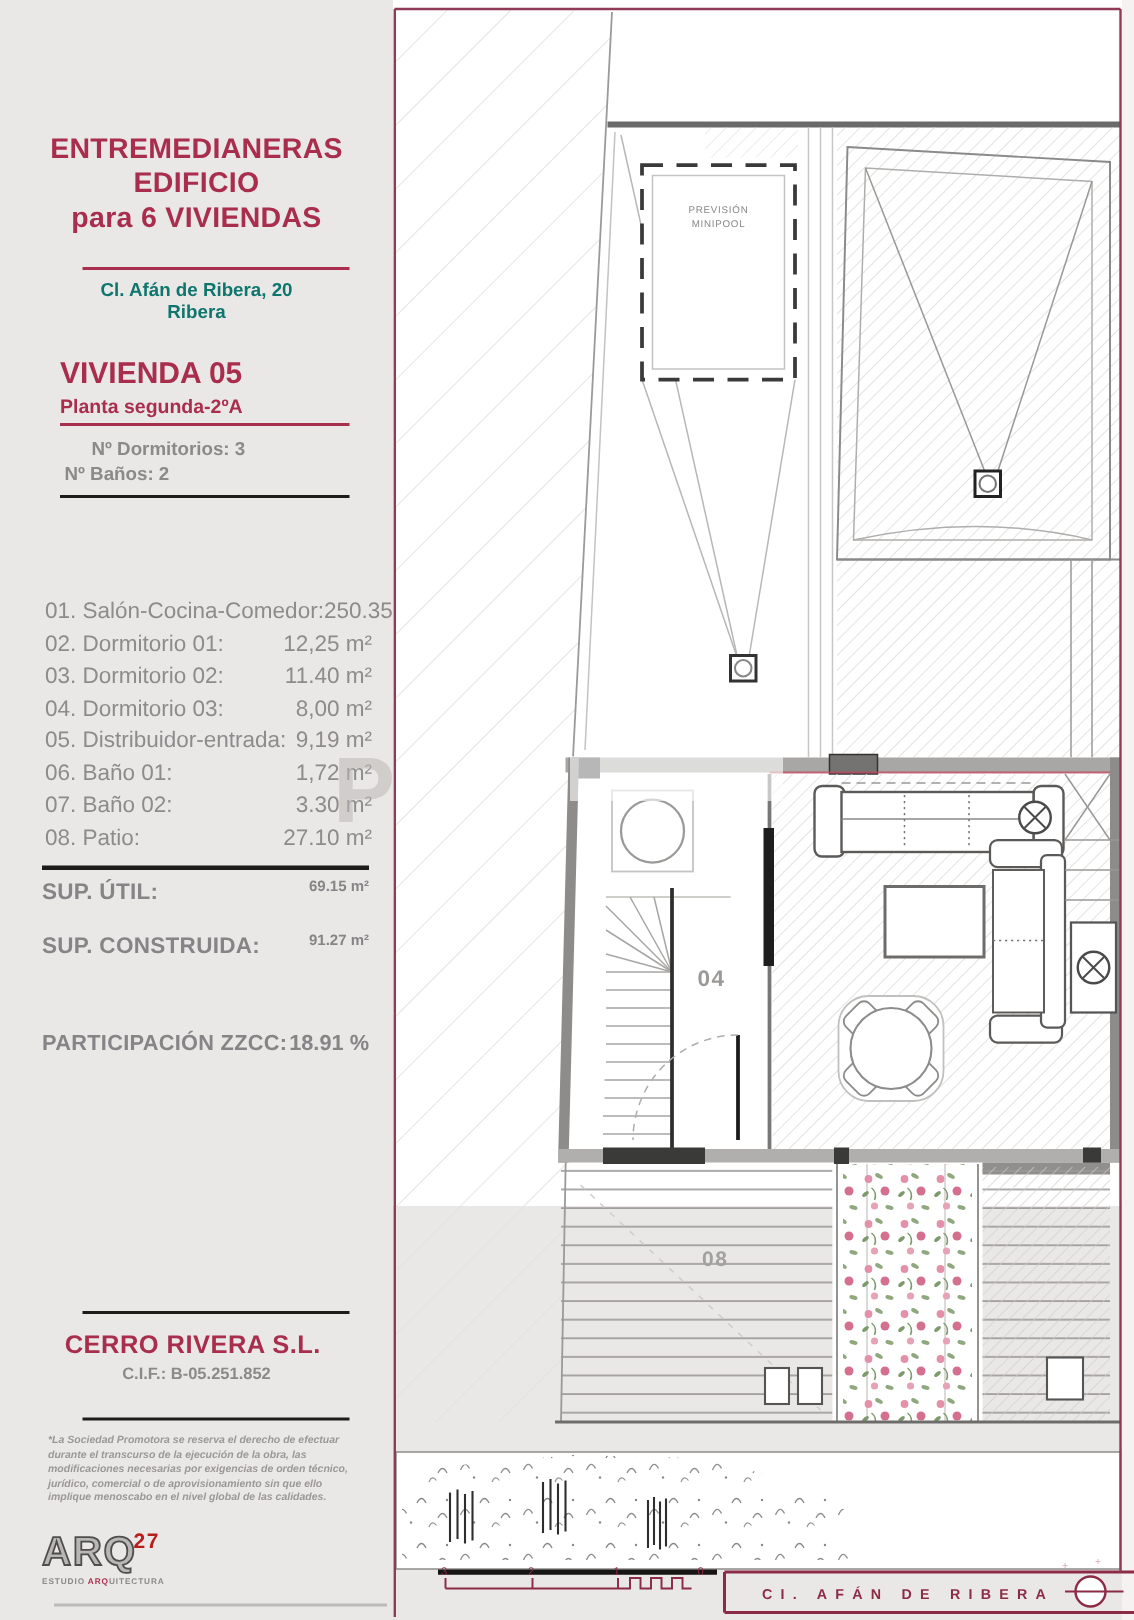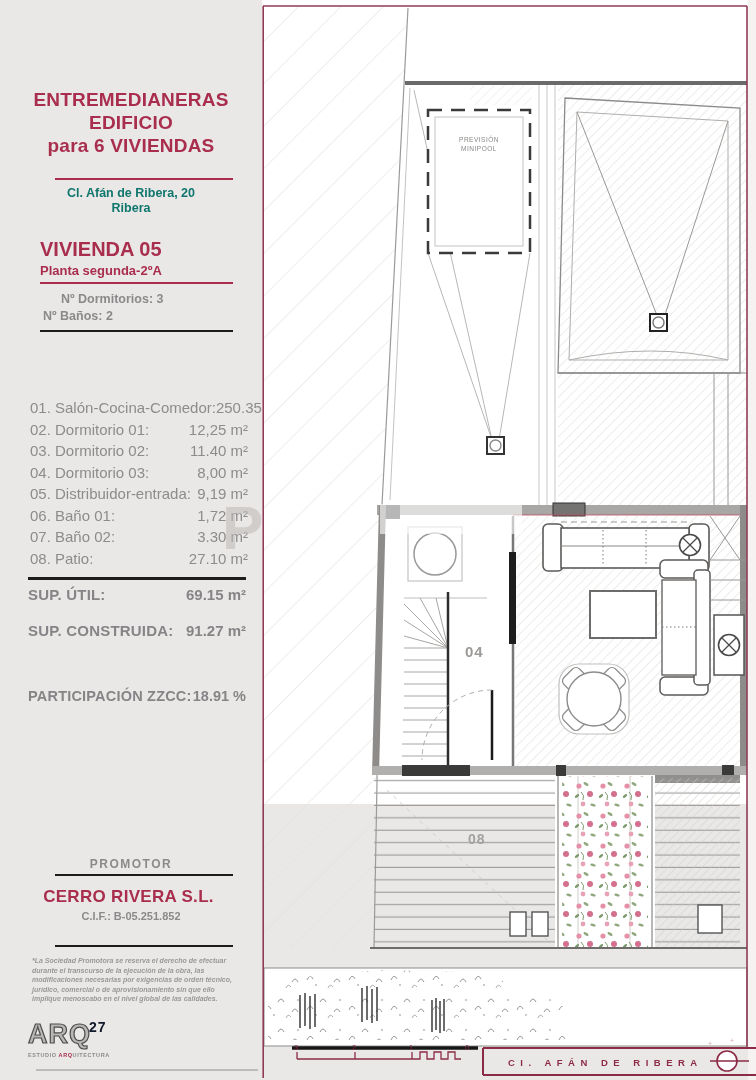--- a/index.html
+++ b/index.html
@@ -18,34 +18,34 @@
   .rule.soft{background:#bdbbb9;}
   .sb-address{left:0;top:186px;width:262px;text-align:center;
     color:#0f766e;font-weight:600;font-size:12.5px;line-height:15px;}
   .unit-name{left:40px;top:238px;color:#a92e4d;font-weight:bold;font-size:20px;}
   .unit-floor{left:40px;top:263px;color:#a92e4d;font-weight:bold;font-size:13px;}
   .sb-small{color:#8a8a8a;font-weight:600;font-size:12.5px;}
   .room-list{left:30px;top:397px;width:218px;}
   .room-row{display:flex;justify-content:space-between;height:21.5px;line-height:21.5px;
     font-size:15px;color:#8d8b8c;white-space:nowrap;}
   .tot-label{left:28px;color:#868486;font-weight:bold;font-size:15px;letter-spacing:.2px;}
-  .tot-value{width:218px;left:28px;text-align:right;color:#868486;font-weight:bold;font-size:15px;}
+  .tot-value{width:218px;left:28px;text-align:right;color:#868486;font-weight:bold;font-size:10px;}
   .share .tot-label,.share .tot-value{font-size:14.5px;}
   .promo-head{left:0;top:857px;width:262px;text-align:center;color:#8a8a8a;
     font-weight:bold;font-size:12px;letter-spacing:1.5px;}
   .promo-name{left:0;top:887px;width:257px;text-align:center;color:#a92e4d;
     font-weight:bold;font-size:17px;letter-spacing:.3px;}
   .promo-cif{left:0;top:910px;width:262px;text-align:center;color:#8a8a8a;
     font-weight:bold;font-size:11px;}
   .disclaimer{left:32px;top:956px;width:212px;color:#9a9896;font-style:italic;
     font-weight:600;font-size:7px;line-height:9.5px;}
   .logo{left:28px;top:1020px;width:150px;}
   .logo-main{font-size:27px;font-weight:bold;letter-spacing:1px;color:#b9b7b5;
     -webkit-text-stroke:1.2px #504e4c;line-height:28px;}
-  .logo-num{font-size:14px;font-weight:bold;color:#0f172a;-webkit-text-stroke:0;
+  .logo-num{font-size:14px;font-weight:bold;color:#b91c1c;-webkit-text-stroke:0;
     position:relative;top:-11px;left:-2px;}
   .logo-tag{font-size:5.5px;letter-spacing:.6px;color:#8a8a8a;font-weight:bold;margin-top:0;}
   .logo-tag .mid{color:#a92e4d;}
   
   .plan-area{left:262px;top:0;width:494px;height:804px;background:#ffffff;}
   
   .wm-white{left:380px;top:504px;width:142px;height:30px;background:rgba(255,255,255,.6);z-index:4;}
   .wm-p{left:222px;top:492px;font-size:62px;font-weight:bold;color:rgba(186,183,181,.55);z-index:5;}
 </style>
 </head>
@@ -111,21 +111,20 @@
 
   <div class="abs tot-label" style="top:586px;">SUP. ÚTIL:</div>
   <div class="abs tot-value" style="top:586px;">69.15 m²</div>
   <div class="abs tot-label" style="top:622px;">SUP. CONSTRUIDA:</div>
   <div class="abs tot-value" style="top:622px;">91.27 m²</div>
   <div class="share">
     <div class="abs tot-label" style="top:688px;">PARTICIPACIÓN ZZCC:</div>
     <div class="abs tot-value" style="top:688px;">18.91 %</div>
   </div>
 
-  <div class="abs promo-head">PROMOTOR</div>
   <div class="rule" style="left:55px;top:874px;width:178px;"></div>
   <div class="abs promo-name">CERRO RIVERA S.L.</div>
   <div class="abs promo-cif">C.I.F.: B-05.251.852</div>
   <div class="rule" style="left:55px;top:945px;width:178px;"></div>
 
   <div class="abs disclaimer">*La Sociedad Promotora se reserva el derecho de efectuar durante el transcurso de la ejecución de la obra, las modificaciones necesarias por exigencias de orden técnico, jurídico, comercial o de aprovisionamiento sin que ello implique menoscabo en el nivel global de las calidades.</div>
 
   <div class="abs logo">
     <div class="logo-main"><span>ARQ</span><span class="logo-num">27</span></div>
     <div class="logo-tag"><span>ESTUDIO </span><span class="mid">ARQ</span><span>UITECTURA</span></div>

